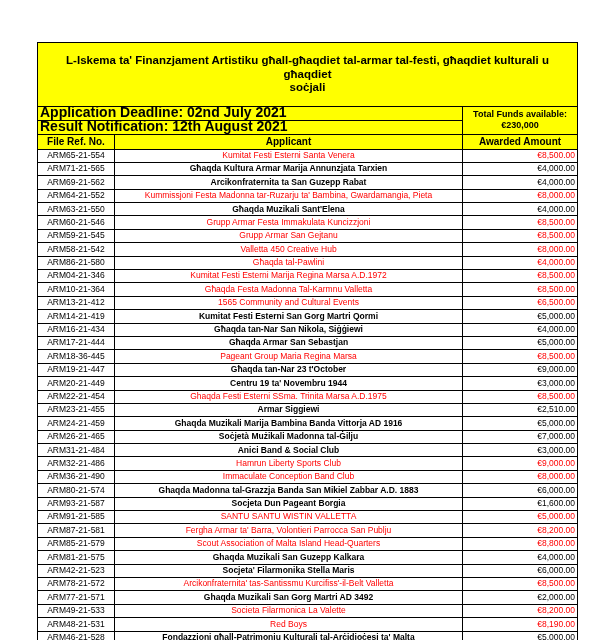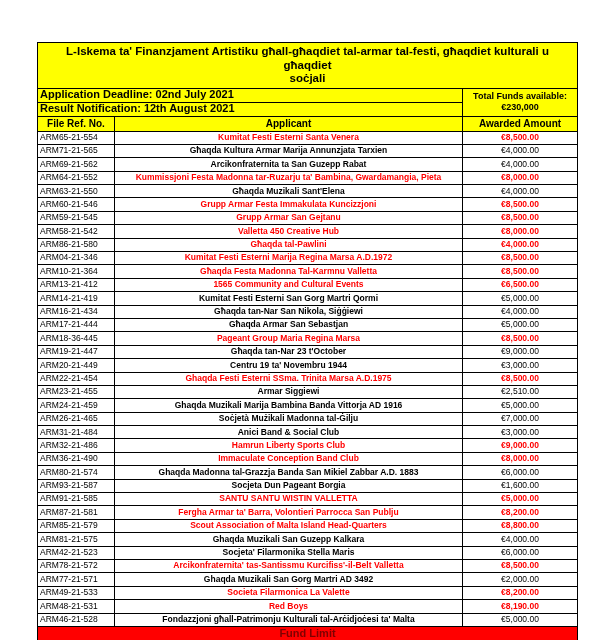--- a/index.html
+++ b/index.html
@@ -30,27 +30,27 @@
     padding: 0 2px;
     overflow: hidden;
     white-space: nowrap;
   }
   .row-title td {
     background: var(--yellow, #FFFF00);
     font-size: 11.5px;
     font-weight: bold;
     text-align: center;
     line-height: 13.5px;
-    padding: 2px 2px;
+    padding: 11px 2px;
     white-space: pre-line;
   }
   .row-meta td.meta-cell {
     background: var(--yellow, #FFFF00);
     font-weight: bold;
-    font-size: 11px;
+    font-size: 14px;
     text-align: left;
     height: 13px;
   }
   td.total-funds {
     background: var(--yellow, #FFFF00);
     font-weight: bold;
     font-size: 9px;
     text-align: center;
     vertical-align: middle;
     white-space: normal;
@@ -61,27 +61,27 @@
     font-weight: bold;
     font-size: 10px;
     text-align: center;
     height: 14px;
   }
   .data-row td {
     background: #ffffff;
     color: #000000;
     height: 12.4px;
   }
-  .data-row .ref { text-align: left; }
+  .data-row .ref { text-align: center; }
   .data-row .applicant { text-align: center; font-weight: bold; }
-  .data-row .amount { text-align: center; }
+  .data-row .amount { text-align: right; }
   .data-row.hl .applicant,
   .data-row.hl .amount {
     color: var(--red, #FF0000);
-    font-weight: bold;
+    font-weight: normal;
   }
   .fund-limit td {
     background: var(--fund-bg, #FF0000);
     color: var(--fund-text, #7F0000);
     font-weight: bold;
     font-size: 11px;
     text-align: center;
     height: 14px;
   }
 </style>

